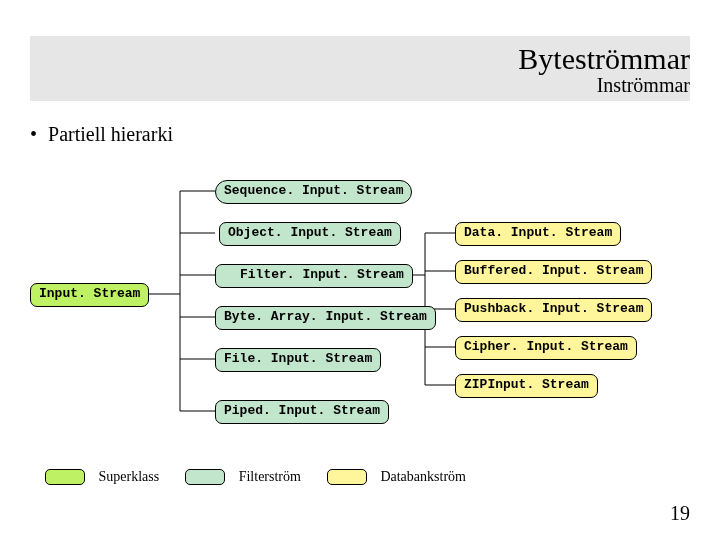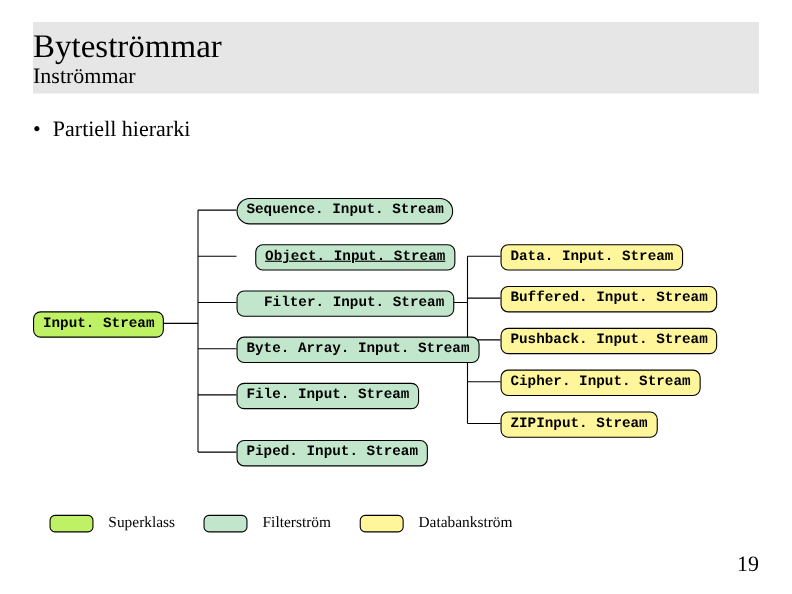--- a/index.html
+++ b/index.html
@@ -7,22 +7,22 @@
   padding: 0;
   width: 720px;
   height: 540px;
   background: #fff;
   font-family: "Times New Roman", Times, serif;
   color: #000;
   position: relative;
 }
 .title-block {
   background: #e6e6e6;
-  margin: 20px 30px 0 30px;
-  text-align: left;
+  margin: 36px 30px 0 30px;
+  text-align: right;
   padding: 6px 0 4px 0;
 }
 .title-block h1 {
   margin: 0;
   font-size: 30px;
   font-weight: 400;
 }
 .title-block .subtitle {
   font-size: 20px;
   margin-top: -2px;
@@ -55,21 +55,21 @@
   white-space: nowrap;
 }
 .c-super  { background: #bef264; }
 .c-filter { background: #c1e6cc; }
 .c-data   { background: #fff59b; }
 
 
 #n-root   { left: 0;   top: 108px; }
 
 #n-seq    { left: 185px; top: 5px; border-radius: 12px;   }
-#n-obj    { left: 202px; top: 47px; text-decoration: underline;  }
+#n-obj    { left: 189px; top: 47px;  }
 #n-filter { left: 185px; top: 89px; padding-left: 24px;  }
 #n-barr   { left: 185px; top: 131px; }
 #n-file   { left: 185px; top: 173px; }
 #n-piped  { left: 185px; top: 225px; }
 
 #n-data   { left: 425px; top: 47px;  }
 #n-buf    { left: 425px; top: 85px;  }
 #n-push   { left: 425px; top: 123px; }
 #n-cipher { left: 425px; top: 161px; }
 #n-zip    { left: 425px; top: 199px; }

